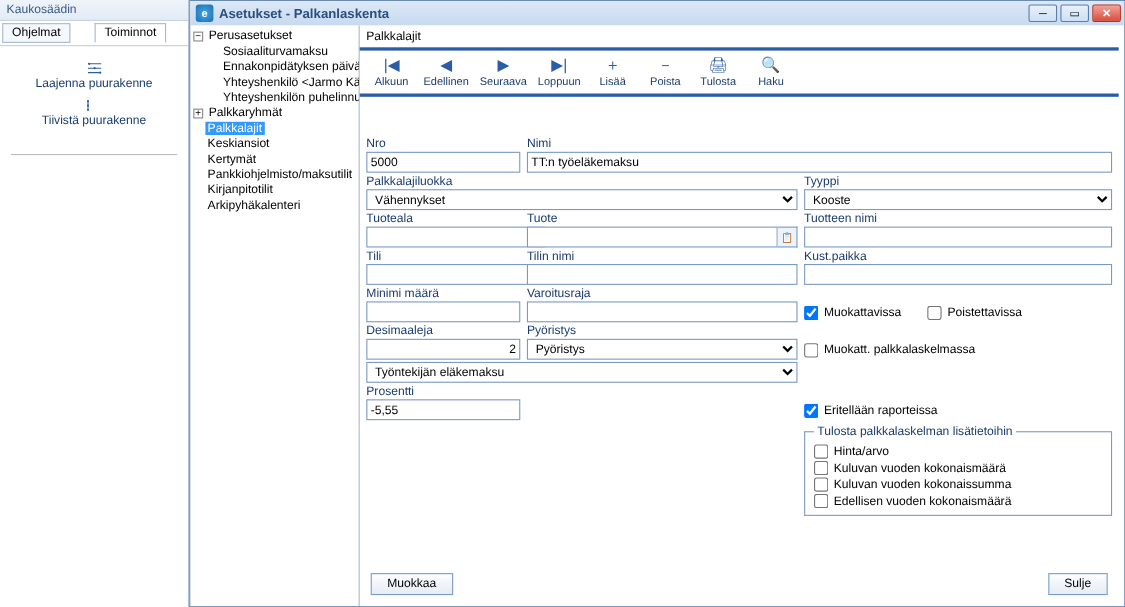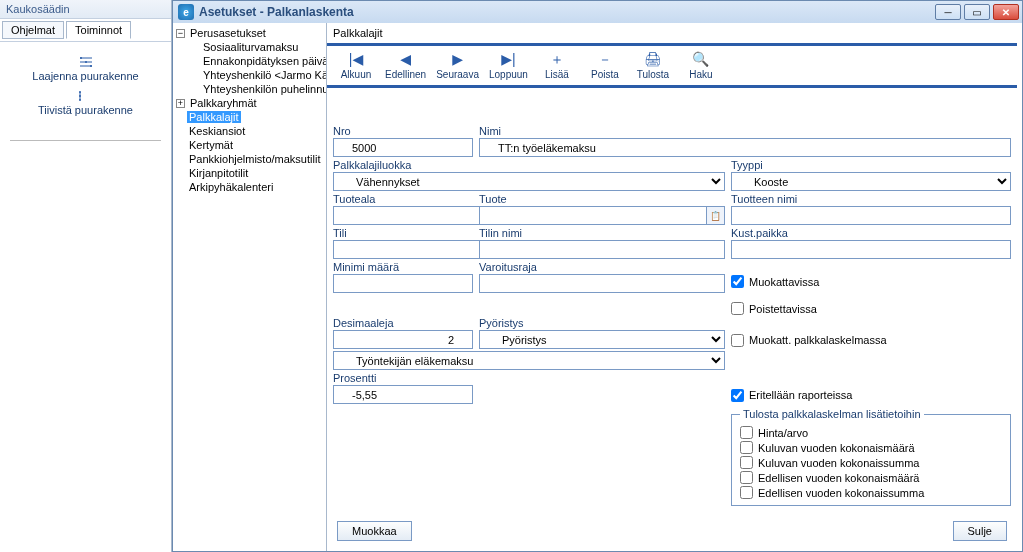--- a/index.html
+++ b/index.html
@@ -2,21 +2,21 @@
 <html><head>
 <meta charset="utf-8">
 <style>
 * { box-sizing: border-box; margin: 0; padding: 0; }
 body { font-family: Tahoma, Arial, sans-serif; font-size: 11px; color: #000; background: #fff; width: 1023px; height: 552px; overflow: hidden; }
 .main-layout { display: flex; height: 552px; }
 .sidebar-left { width: 172px; border-right: 1px solid #a8b8cc; background: #fff; }
 .sidebar-title { padding: 3px 6px; font-size: 11px; color: #3a5a8a; background: linear-gradient(#f0f4fa,#e2ebf5); border-bottom: 1px solid #c4d0e0; }
 .sidebar-tabs { display: flex; border-bottom: 1px solid #c4d0e0; padding: 2px; }
 .sidebar-tab { padding: 2px 8px; border: 1px solid #a8b8cc; background: #f5f8fc; margin-right: 2px; cursor: default; }
-.sidebar-tab.active { background: #fff; border-bottom: 1px solid #fff; }
+.sidebar-tab.active { background: #fff; border-bottom: 1px solid #fff; margin-left: 20px; }
 .sidebar-actions { padding: 10px 8px; text-align: center; }
 .tree-icon { display: block; margin: 4px auto 2px; }
 .sidebar-link { color: #1a3c6e; cursor: default; margin-bottom: 8px; display: block; }
 .sidebar-hr { border: 0; border-top: 1px solid #bbb; margin: 6px 10px; }
 .main-window { flex: 1; display: flex; flex-direction: column; border: 1px solid #6b8ab0; }
 .titlebar { background: linear-gradient(#dbe8f7,#c7daf0); display: flex; align-items: center; padding: 2px 3px 2px 5px; height: 22px; }
 .titlebar-icon { width: 16px; height: 16px; background: radial-gradient(circle,#3fa8e8,#1e6db0); border-radius: 3px; margin-right: 5px; display: flex; align-items: center; justify-content: center; color: #fff; font-weight: bold; font-size: 10px; }
 .titlebar-text { flex: 1; color: #2a4e7d; font-weight: bold; font-size: 12px; }
 .titlebar-btns { display: flex; gap: 3px; }
 .winbtn { width: 26px; height: 16px; border: 1px solid #5f7da5; background: linear-gradient(#e8f0fa,#cde0f5); border-radius: 2px; display: flex; align-items: center; justify-content: center; font-size: 10px; cursor: default; }
@@ -31,21 +31,21 @@
 .tree-child2 { padding-left: 14px; }
 .form-panel { flex: 1; display: flex; flex-direction: column; padding: 0 5px 0 0; }
 .top-caption { padding: 4px 6px; font-size: 11px; }
 .toolbar { border-top: 3px solid #2a5ca8; border-bottom: 3px solid #2a5ca8; display: flex; gap: 2px; padding: 4px 6px; }
 .tbbtn { display: flex; flex-direction: column; align-items: center; min-width: 46px; cursor: default; padding: 1px 4px; }
 .tbicon { height: 16px; color: #2a5ca8; font-size: 14px; }
 .tblbl { font-size: 10px; color: #1a3c6e; margin-top: 2px; }
 .form-grid { display: grid; grid-template-columns: 140px 1fr 1fr 280px; gap: 2px 6px; padding: 4px 6px; margin-top: 33px; }
 .field-group { display: flex; flex-direction: column; }
 .field-label { color: #1a3c6e; font-size: 11px; margin-bottom: 1px; }
-.field-input, .field-select { border: 1px solid #7a9ac5; background: #fff; padding: 2px 18px; font: inherit; height: 19px; }
+.field-input, .field-select { border: 1px solid #7a9ac5; background: #fff; padding: 2px 3px; font: inherit; height: 19px; }
 .span2 { grid-column: span 2; }
 .span3 { grid-column: span 3; }
 .chk-row { display: flex; align-items: center; gap: 5px; padding-top: 14px; }
 .chk-row input { margin: 0; }
 .chk-row label { font-size: 11px; }
 .chk-disabled { color: #888; }
 .lookup-wrap { display: flex; }
 .lookup-wrap .field-input { flex: 1; }
 .lookup-btn { width: 18px; border: 1px solid #7a9ac5; border-left: none; background: #eef3fb; display: flex; align-items: center; justify-content: center; font-size: 9px; cursor: default; }
 .fieldset-print { grid-column: 4; border: 1px solid #7a9ac5; padding: 4px 8px 6px; margin-top: 2px; }
@@ -234,21 +234,21 @@
             </div>
 
           <div class="field-group">
               <span class="field-label">Minimi määrä</span>
               <input class="field-input" style="">
             </div>
           <div class="field-group span2">
               <span class="field-label">Varoitusraja</span>
               <input class="field-input" style="">
             </div>
-          <div style="display:flex; flex-direction:column;">
+          <div style="display:flex; gap:24px;">
             <div class="chk-row">
                 <input type="checkbox" checked="" style="">
                 <label>Muokattavissa</label>
               </div>
             <div class="chk-row">
                 <input type="checkbox" style="">
                 <label>Poistettavissa</label>
               </div>
           </div>
 
@@ -289,24 +289,20 @@
                 <input type="checkbox" style="">
                 <label>Kuluvan vuoden kokonaismäärä</label>
               </div>
             <div class="chk-row">
                 <input type="checkbox" style="">
                 <label>Kuluvan vuoden kokonaissumma</label>
               </div>
             <div class="chk-row">
                 <input type="checkbox" style="">
                 <label>Edellisen vuoden kokonaismäärä</label>
-              </div>
-            <div class="chk-row">
-                <input type="checkbox" style="">
-                <label>Edellisen vuoden kokonaissumma</label>
               </div>
           </fieldset>
         </div>
 
         <div style="flex:1"></div>
         <div class="footer-area">
           <button class="btn">Muokkaa</button>
           <button class="btn">Sulje</button>
         </div>
       </div>

